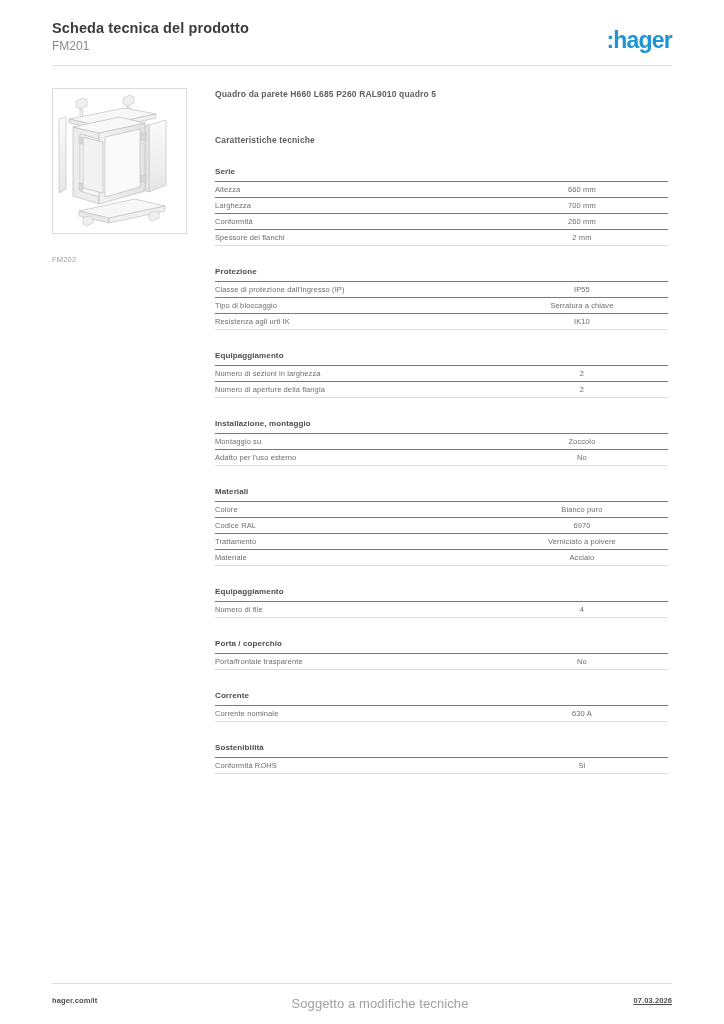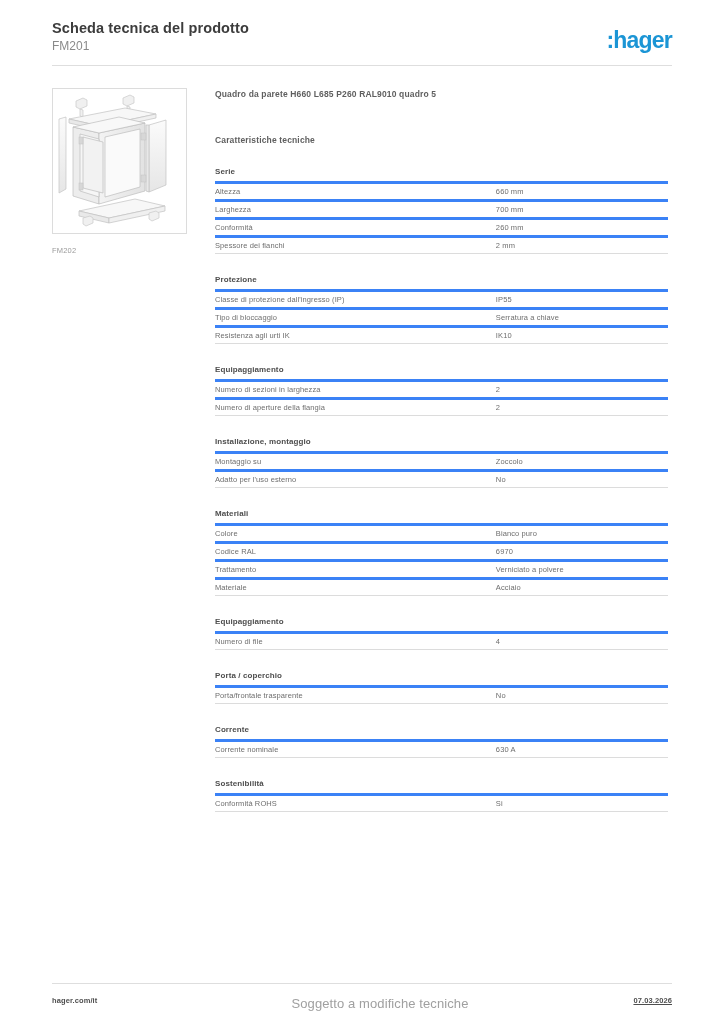--- a/index.html
+++ b/index.html
@@ -75,21 +75,21 @@
   .product-image-box {
     width: 135px;
     height: 146px;
     border: 1px solid #dcdcdc;
     background: #ffffff;
     box-sizing: border-box;
     display: block;
   }
   .product-image-box svg { display: block; }
   .product-caption {
-    margin-top: 12px;
+    margin-top: 21px;
     font-size: 7.5px;
     color: #9a9a9a;
     letter-spacing: 0.2px;
   }
 
   
   .spec-col {
     position: absolute;
     left: 215px;
     top: 88px;
@@ -127,40 +127,40 @@
     letter-spacing: 0.1px;
     line-height: 11px;
     padding-bottom: 4px;
   }
   .spec-table {
     width: 100%;
     border-collapse: collapse;
     table-layout: fixed;
   }
   .spec-row {
-    border-top: 3px solid #3b82f6;
+    border-top: 1px solid #3b82f6;
   }
   .spec-row:last-child {
     border-bottom: 1px solid #dcdcdc;
   }
   .spec-label,
   .spec-value {
     font-size: 7.5px;
     color: #6e6e6e;
     line-height: 10px;
     padding: 2.5px 0 2.5px 0;
     letter-spacing: 0.1px;
     vertical-align: middle;
   }
   .spec-label {
     text-align: left;
     width: 62%;
   }
   .spec-value {
-    text-align: left;
+    text-align: center;
     width: 38%;
   }
 
   
   .footer-rule {
     position: absolute;
     left: 52px;
     top: 983px;
     width: 620px;
     height: 1px;

